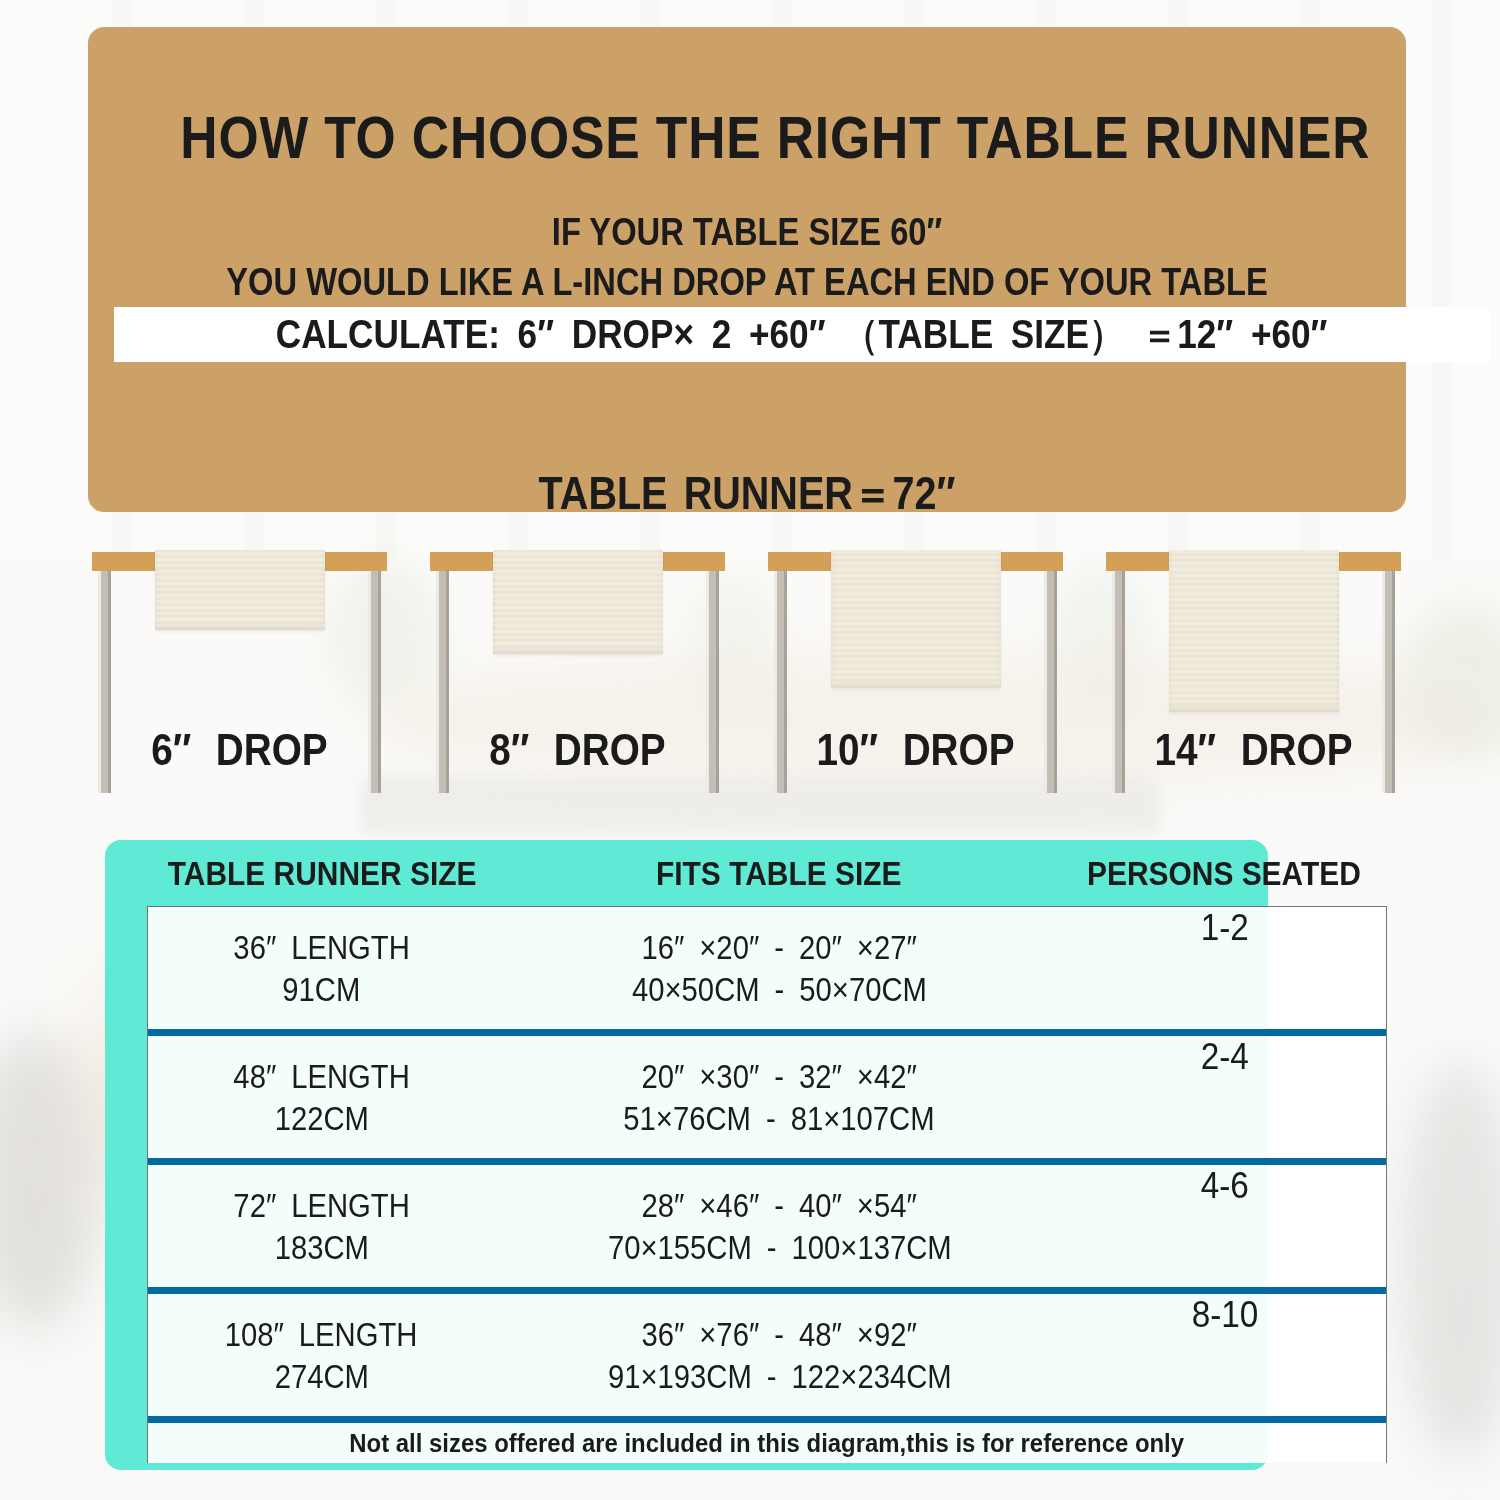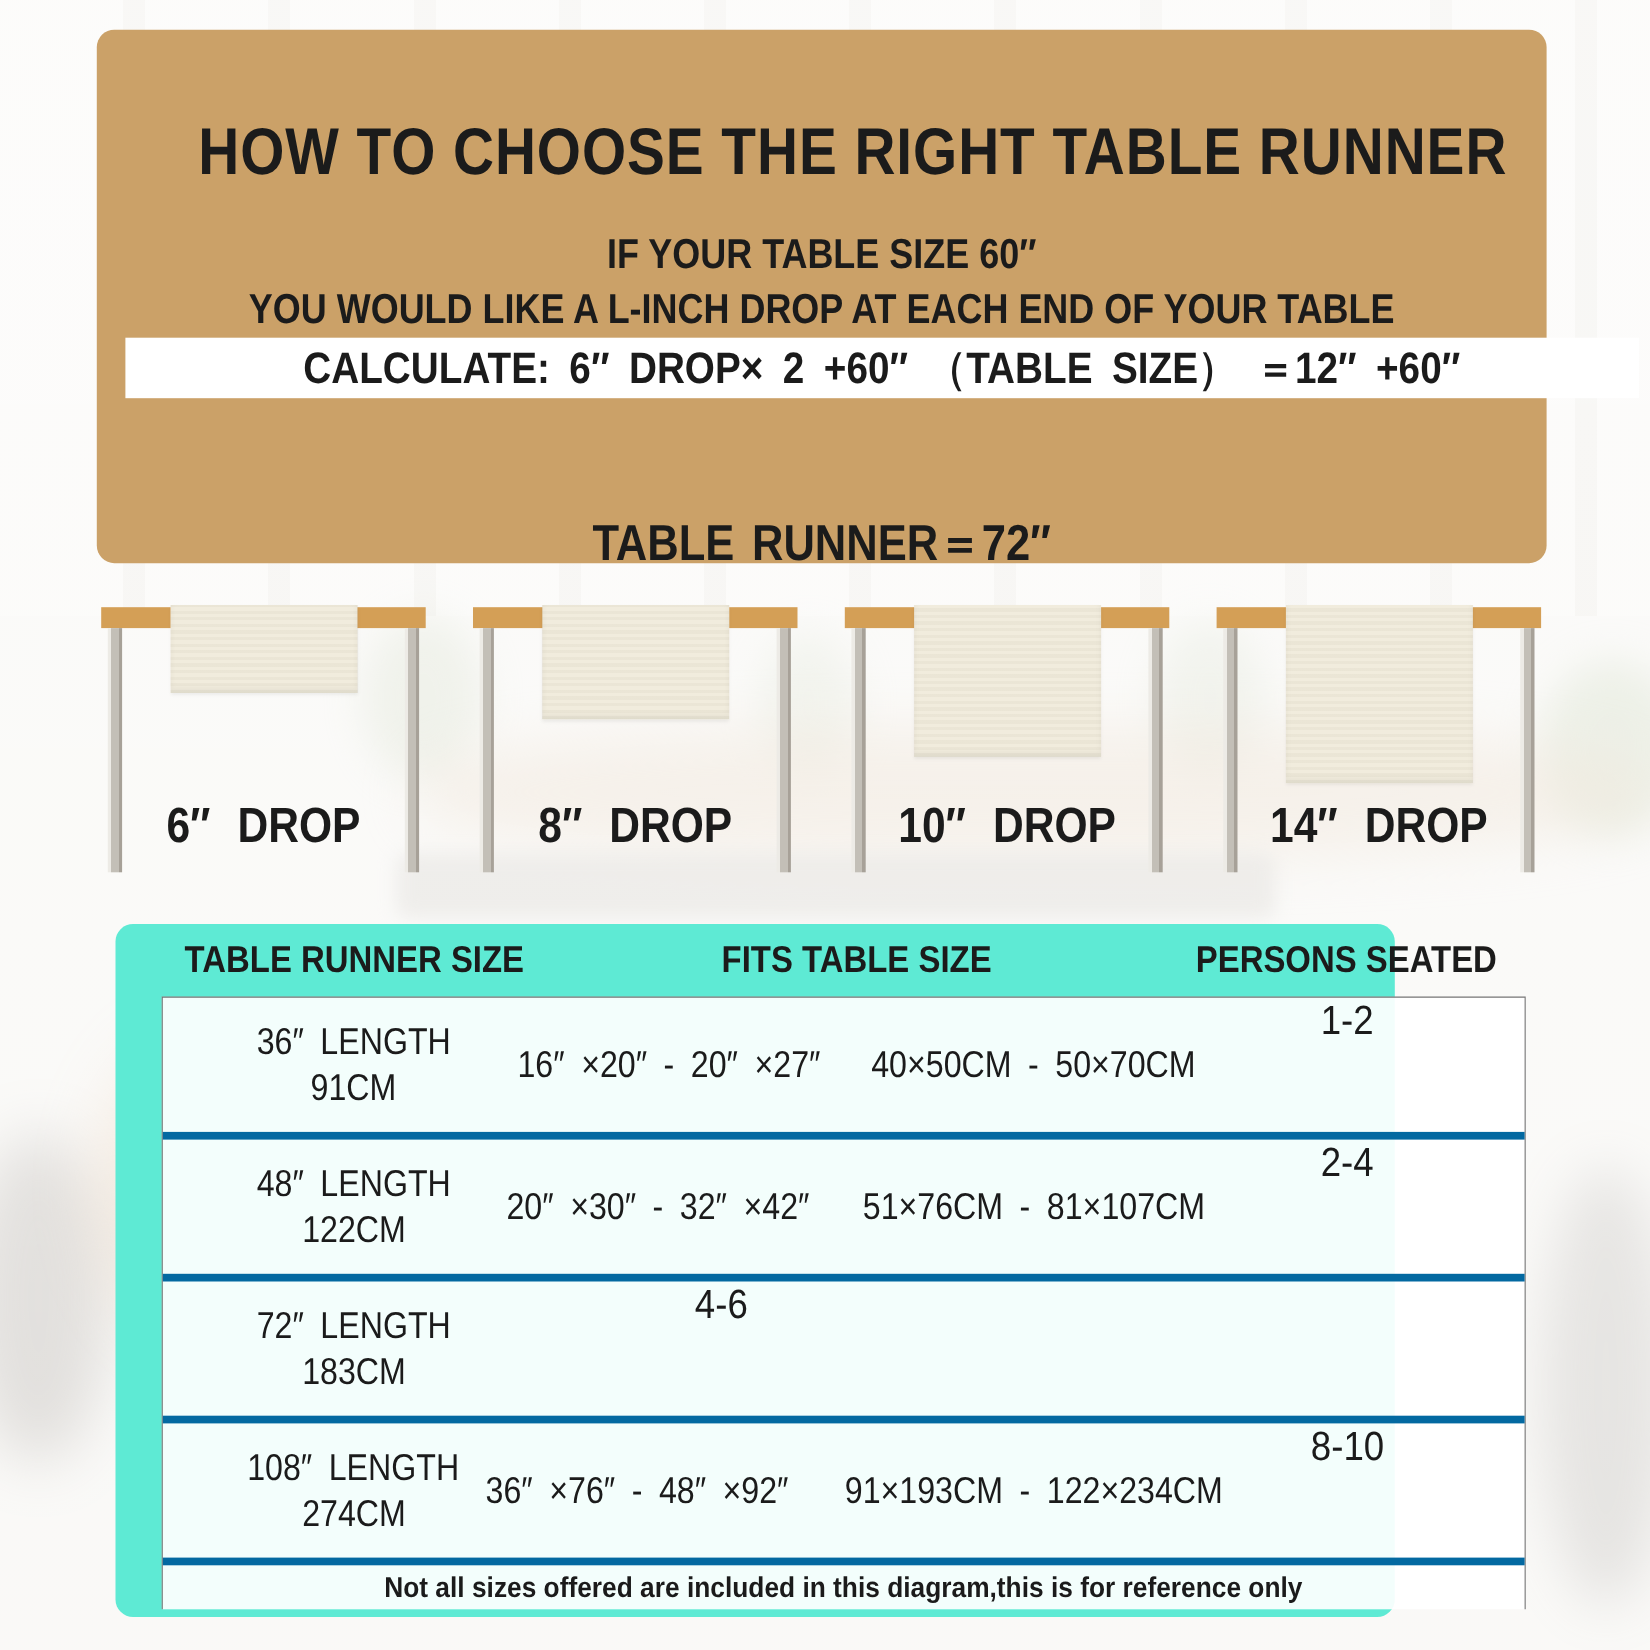--- a/index.html
+++ b/index.html
@@ -54,21 +54,21 @@
   .size-panel{position:absolute;left:90px;top:840px;width:1163px;height:630px;
               background:#5eead4;border-radius:16px;z-index:2;margin-left:15px;}
   .chart-header{position:absolute;left:42px;top:14px;width:1238px;display:flex;}
   .chart-header span{font-size:34px;font-weight:bold;display:block;transform:scaleX(0.88);white-space:nowrap;text-align:center;}
   .hc1{width:28%;} .hc2{width:46%;} .hc3{width:26%;}
   .size-table{position:absolute;left:42px;top:66px;width:1238px;height:556px;
               background:rgba(255,255,255,0.93);display:flex;flex-direction:column;
               border:1px solid rgba(70,70,70,.75);border-bottom:none;}
   .srow{flex:1;display:flex;border-bottom:7px solid #0369a1;}
   .c1{width:28%;display:flex;flex-direction:column;align-items:center;justify-content:center;}
-  .c2{width:46%;display:flex;flex-direction:row;align-items:center;justify-content:center;}
+  .c2{width:46%;display:flex;flex-direction:column;align-items:center;justify-content:center;}
   .c3{width:26%;display:flex;justify-content:center;}
   .cell-line{display:block;transform:scaleX(0.86);white-space:nowrap;text-align:center;
              font-size:34px;line-height:42px;word-spacing:8px;}
   .persons{display:block;transform:scaleX(0.9);font-size:37px;}
   .note-row{height:40px;flex:none;display:flex;align-items:center;justify-content:center;}
   .note-text{display:block;transform:scaleX(0.92);white-space:nowrap;font-size:26px;font-weight:bold;}
 </style>
 </head>
 <body>
 
@@ -163,20 +163,24 @@
         <div class="c3">
           <span class="persons">2-4</span>
         </div>
       </div>
 
       <div class="srow">
         <div class="c1">
           <span class="cell-line">72″ LENGTH</span>
           <span class="cell-line">183CM</span>
         </div>
+        <div class="c2">
+          <span class="cell-line">28″ ×46″ - 40″ ×54″</span>
+          <span class="cell-line">70×155CM - 100×137CM</span>
+        </div>
         <div class="c3">
           <span class="persons">4-6</span>
         </div>
       </div>
 
 
       <div class="srow">
         <div class="c1">
           <span class="cell-line">108″ LENGTH</span>
           <span class="cell-line">274CM</span>

